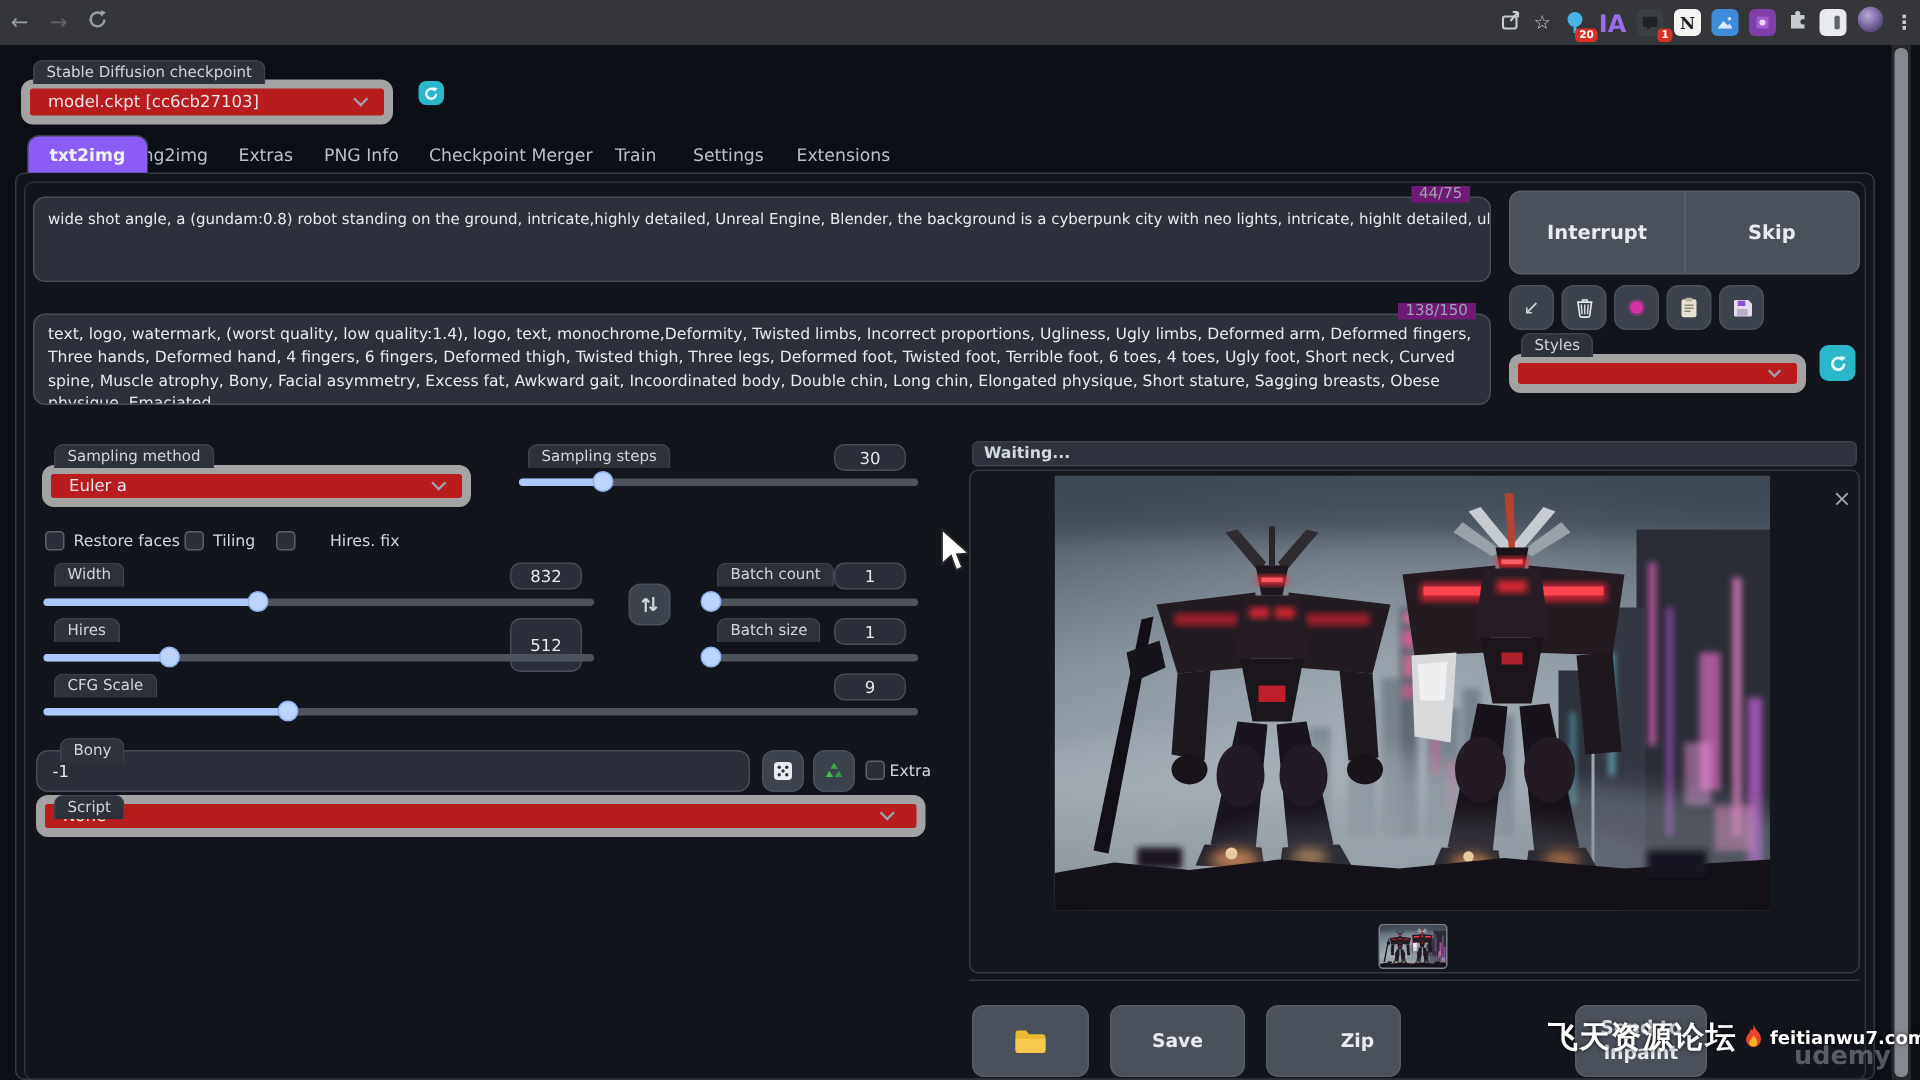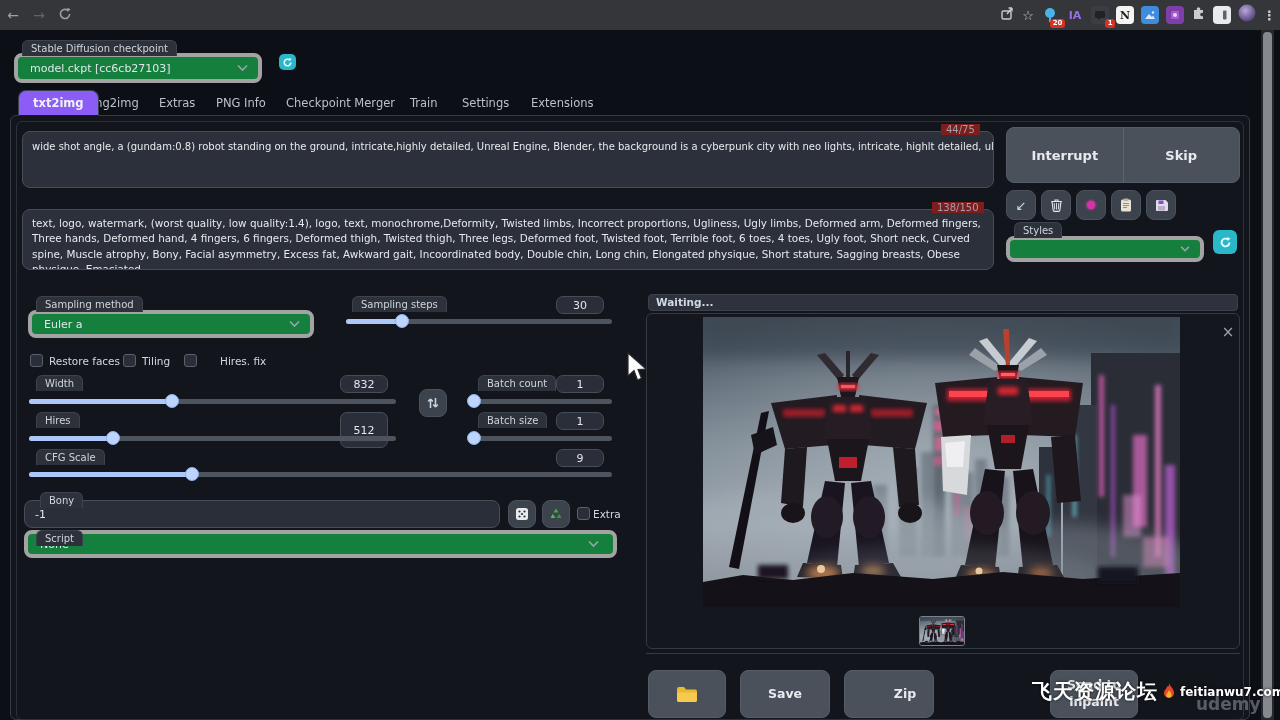--- a/index.html
+++ b/index.html
@@ -15,40 +15,40 @@
   .nav-ico { width:26px; text-align:center; color:#9aa0a6; font-size:14px; }
   .nav-ico.dim { color:#5f6368; }
   .omnibox { position:absolute; left:86px; top:4px; width:894px; height:22px; background:#202124; border-radius:11px; display:flex; align-items:center; padding:0 10px; }
   .omnibox .url { color:#e8eaed; font-size:11.5px; margin-left:7px; letter-spacing:0.1px; }
   .ext-strip { position:absolute; right:4px; top:0; height:30px; display:flex; align-items:center; gap:7px; }
   .ext { position:relative; width:18px; height:18px; border-radius:4px; display:flex; align-items:center; justify-content:center; font-size:9px; font-weight:bold; }
   .badge { position:absolute; right:-6px; bottom:-4px; background:#d93025; color:#fff; font-size:7px; font-weight:bold; border-radius:3px; padding:0.5px 2.5px; line-height:1.2; }
   .glyph { color:#c8cbd0; font-size:13px; }
   
   .chip { position:absolute; background:#2c313a; border:1px solid #3d434e; border-bottom:none; border-radius:6px 6px 0 0; font-size:10px; color:#cfd5dd; padding:2px 8px 2px; z-index:3; white-space:nowrap; }
-  .box { position:absolute; background:#15803d; border:4px solid #a3a3a3; border-radius:8px; }
+  .box { position:absolute; background:#b91c1c; border:6px solid #a3a3a3; border-radius:8px; }
   .numbox { position:absolute; background:#2a2e38; border:1px solid #464c58; border-radius:7px; font-size:11px; color:#e4e7ec; text-align:center; font-family:inherit; }
   .dd-chevron { position:absolute; right:10px; top:50%; transform:translateY(-50%); }
   .dd-value { position:absolute; left:12px; top:50%; transform:translateY(-50%); font-size:11px; color:#e2e6eb; }
   .slider { position:absolute; height:14px; }
   .slider .track { position:absolute; left:0; right:0; top:5px; height:5px; background:#4e545e; border-radius:3px; }
   .slider .fill { position:absolute; left:0; top:5px; height:5px; background:#adc8f8; border-radius:3px; }
   .slider .thumb { position:absolute; top:0; width:14px; height:14px; background:#bdd4fc; border:1px solid #8fb2ef; border-radius:50%; }
   .cb { position:absolute; width:13px; height:13px; background:#2a2e38; border:1px solid #5a616d; border-radius:3px; }
   .cb-label { position:absolute; font-size:10.5px; color:#d2d8e0; }
   .btn-ico { position:absolute; width:30px; height:30px; background:#3d434c; border:1px solid #4a515c; border-radius:8px; display:flex; align-items:center; justify-content:center; color:#cfd5dc; font-size:13px; }
   .btn-teal { position:absolute; background:#2bb7ca; border-radius:5px; display:flex; align-items:center; justify-content:center; }
   .btn-big { position:absolute; background:#4b515b; border:1px solid #565d68; border-radius:8px; color:#e7eaee; font-size:12.5px; font-weight:bold; display:flex; align-items:center; justify-content:center; text-align:center; line-height:1.35; }
   
   .tab { position:absolute; top:90px; height:26px; font-size:11.5px; color:#b9c0ca; display:flex; align-items:center; }
   .tab.sel { background:#8b5cf6; border:1px solid #3b414c; border-bottom:1px solid #171b22; border-radius:8px 8px 0 0; color:#f0f2f5; font-weight:bold; padding:0 14px; z-index:5; }
   
   .main-panel { position:absolute; left:10px; top:115px; width:1240px; height:605px; border:1px solid #363c46; border-radius:6px; background:#12151c; }
   .inner-panel { position:absolute; left:16px; top:121px; width:1228px; height:599px; border:1px solid #2c313a; border-radius:6px; }
-  .counter { position:absolute; font-size:10px; color:#9aa3af; background:#7f1d1d; padding:0 5px; z-index:4; }
+  .counter { position:absolute; font-size:10px; color:#9aa3af; background:#701a75; padding:0 5px; z-index:4; }
   .prompt-box { position:absolute; background:#2b303a; border:1px solid #474d59; border-radius:8px; color:#e8eaee; overflow:hidden; }
   .prompt-text { padding:7px 9px; font-size:10px; line-height:1.5; white-space:nowrap; }
   .neg-text { padding:6px 9px; font-size:10.4px; line-height:1.47; white-space:normal; }
   .seed-input { position:absolute; background:#2a2e38; border:1px solid #464c58; border-radius:8px; color:#e4e7ec; font-size:11px; padding:0 10px; font-family:inherit; }
   .gallery-box { position:absolute; left:646px; top:313px; width:594px; height:336px; background:#15171e; border:1px solid #343a44; border-radius:6px; }
   .waiting-bar { position:absolute; left:648px; top:294px; width:590px; height:17px; background:#2d323c; border:1px solid #3c424d; border-radius:4px; font-size:10.5px; font-weight:bold; color:#d3d9e1; line-height:15px; padding-left:7px; }
   .close-x { position:absolute; left:1220px; top:324px; width:16px; height:16px; color:#9aa3af; font-size:15px; line-height:16px; text-align:center; }
   .thumb-sel { position:absolute; left:919px; top:616px; width:46px; height:30px; border:1px solid #7b828c; border-radius:3px; overflow:hidden; background:#0c0e13; display:flex; align-items:center; justify-content:center; }
   .watermark { position:absolute; left:1032px; top:678px; white-space:nowrap; color:#fff; text-shadow:0 0 3px rgba(0,0,0,0.8); z-index:60; display:flex; align-items:center; }
   .wm-big { font-size:20px; font-weight:bold; letter-spacing:1px; }
@@ -80,21 +80,21 @@
           </svg>
       </span>
       <span class="glyph">☆</span>
       <span class="ext" style="background:transparent;">
         <svg width="14" height="16" viewBox="0 0 14 16">
             <circle cx="7" cy="6" r="5" fill="#4ab3e8"></circle>
             <path d="M7,11 L7,15" stroke="#4ab3e8" stroke-width="2"></path>
           </svg>
         <span class="badge">20</span>
       </span>
-      <span class="ext" style="color:#9a6ee8; font-size:11px;">IA</span>
+      <span class="ext" style="color:#9a6ee8; font-size:16px;">IA</span>
       <span class="ext" style="background:#3a3d42;">
         <svg width="10" height="9" viewBox="0 0 10 9">
             <rect width="10" height="7" rx="1.5" fill="#202226"></rect>
             <path d="M3,7 L3,9 L6,7" fill="#202226"></path>
           </svg>
         <span class="badge">1</span>
       </span>
       <span class="ext" style="background:#f4f4f2; color:#1b1b1b; font-size:11px; font-family:'DejaVu Serif','Liberation Serif',serif;">N</span>
       <span class="ext" style="background:#3f8cdc;">
         <svg width="12" height="10" viewBox="0 0 12 10">

